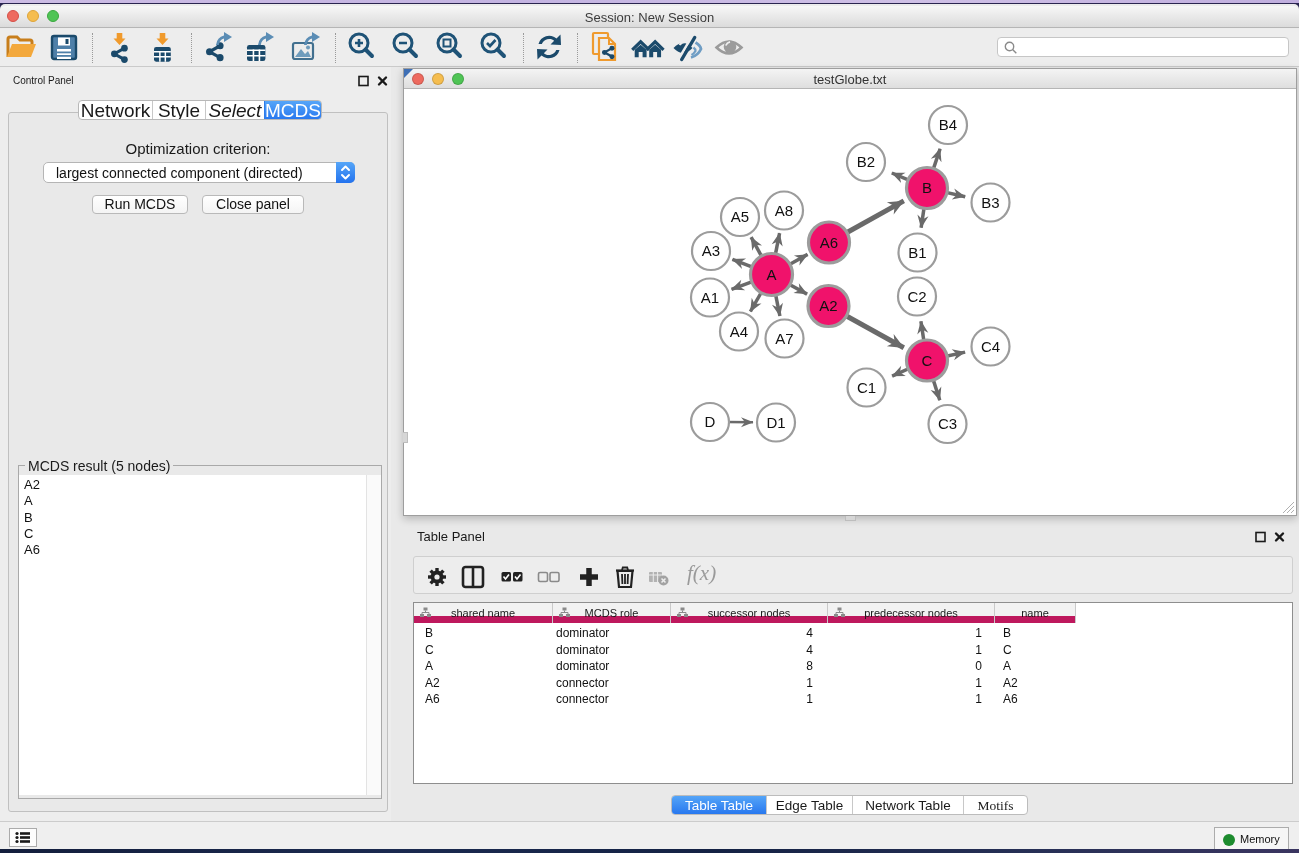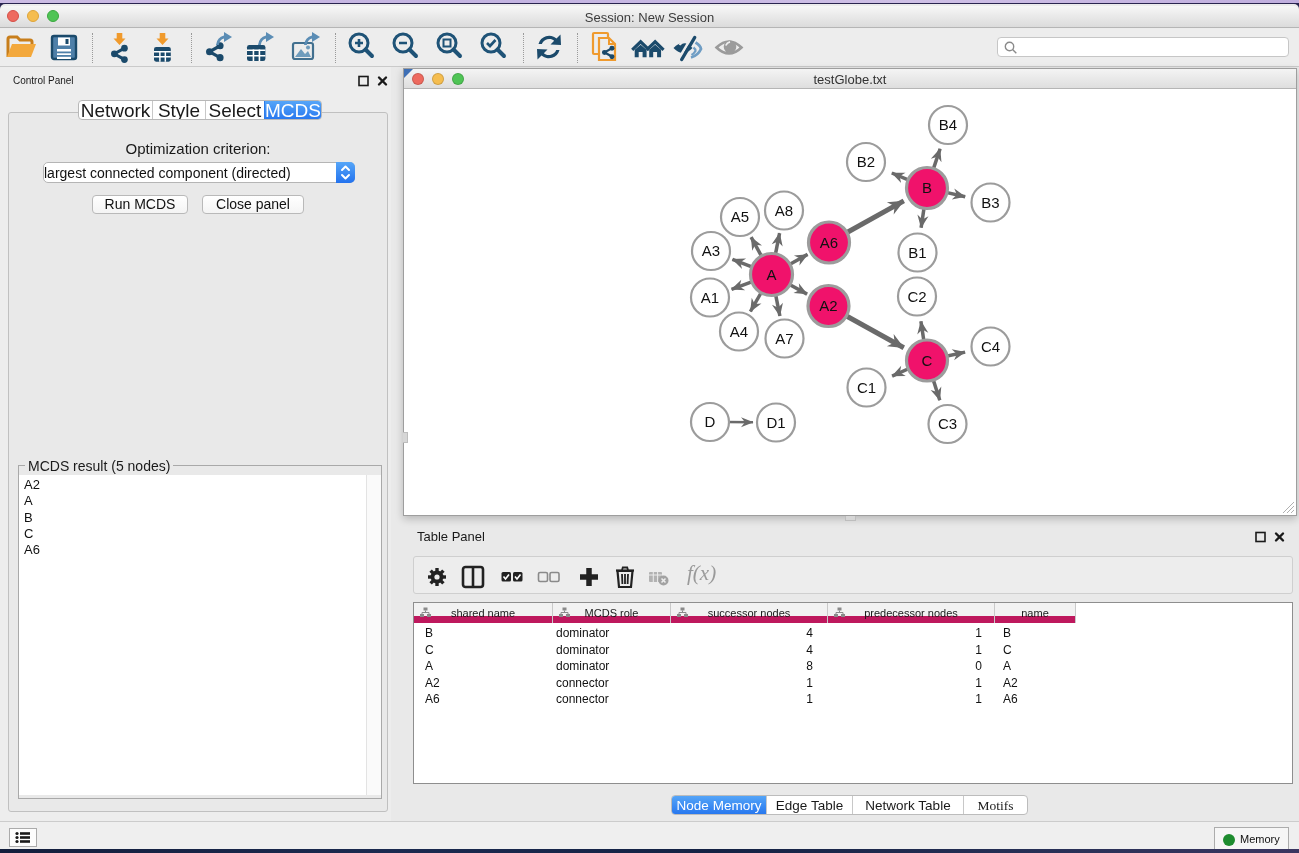--- a/index.html
+++ b/index.html
@@ -25,21 +25,21 @@
 
 
 .cpanel { position:absolute; left:0; top:63px; width:402px; height:754px; background:#EDEDED; }
 .cpanel .hdr { position:absolute; left:13px; top:8px; font-size:10px; color:#1A1A1A; }
 .cpbox { position:absolute; left:8px; top:45px; width:380px; height:700px; border:1px solid #C0C0C0; border-radius:3px; background:#E9E9E9; }
 .tabs { position:absolute; left:78px; top:33px; height:20px; display:flex; border:1px solid #B8B8B8; border-radius:4px; background:#FFF; overflow:hidden; }
 .tabs .tab { font-size:19px; color:#1A1A1A; line-height:19px; text-align:center; border-left:1px solid #C8C8C8; }
 .tabs .tab:first-child { border-left:none; }
 .tabs .tab.sel { background:linear-gradient(#55A5F8,#2878EF); color:#FFF; border-left-color:#2E7CEA; }
 .optlabel { position:absolute; left:0; top:73px; width:396px; text-align:center; font-size:15px; color:#1A1A1A; }
-.combo { position:absolute; left:43px; top:95px; width:312px; height:21px; background:#FFF; border:1px solid #B5B5B5; border-radius:5px; font-size:14px; color:#111; line-height:20px; padding-left:0; }
+.combo { position:absolute; left:43px; top:95px; width:312px; height:21px; background:#FFF; border:1px solid #B5B5B5; border-radius:5px; font-size:14px; color:#111; line-height:20px; padding-left:12px; }
 .combo .step { position:absolute; right:-1px; top:-1px; width:19px; height:21px; border-radius:0 5px 5px 0; background:linear-gradient(#56A6F8,#2372EE); }
 .btn { position:absolute; height:19px; background:linear-gradient(#FFFFFF,#F4F4F4); border:1px solid #B9B9B9; border-radius:4px; font-size:14px; color:#111; text-align:center; line-height:17px; }
 .fieldset { position:absolute; left:18px; top:398px; width:364px; height:334px; border:1px solid #A9A9A9; }
 .fieldset .legend { position:absolute; left:6px; top:-8px; background:#E9E9E9; padding:0 3px; font-size:14px; color:#1A1A1A; }
 .fieldset .list { position:absolute; left:0px; top:9px; width:362px; height:320px; background:#FFF; font-size:13px; color:#111; }
 .fieldset .sbar { position:absolute; right:0; top:9px; width:15px; height:320px; background:#FAFAFA; border-left:1px solid #E3E3E3; }
 .statusbtn { position:absolute; left:9px; top:6px; width:28px; height:19px; background:#FDFDFD; border:1px solid #ABABAB; }
 
 
 .rightbg { position:absolute; left:391px; top:63px; width:908px; height:754px; background:#E9E9E9; }
@@ -226,21 +226,21 @@
 <rect x="1" y="1.5" width="9" height="9" fill="none" stroke="#1A1A1A" stroke-width="1.6"></rect>
 <g stroke="#1A1A1A" stroke-width="2.4" stroke-linecap="round">
           <line x1="21" y1="2.5" x2="28" y2="9.5"></line>
           <line x1="28" y1="2.5" x2="21" y2="9.5"></line>
         </g>
       </svg>
     <div class="cpbox"></div>
     <div class="tabs">
       <div class="tab" style="width:73px;">Network</div>
       <div class="tab" style="width:53px;">Style</div>
-      <div class="tab" style="width:59px;">Select</div>
+      <div class="tab" style="width:59px;font-style:italic;">Select</div>
       <div class="tab sel" style="width:57px;">MCDS</div>
     </div>
     <div class="optlabel">Optimization criterion:</div>
     <div class="combo">largest connected component (directed)<div class="step">
       <svg width="19" height="21" viewBox="0 0 19 21">
             <g stroke="#FFF" stroke-width="2" fill="none" stroke-linecap="round" stroke-linejoin="round">
               <path d="M6,8 L9.5,4.5 L13,8"></path>
               <path d="M6,13 L9.5,16.5 L13,13"></path>
             </g>
           </svg>
@@ -488,21 +488,21 @@
         <div class="cell" style="left:300px; top:71.7px; width:99px; text-align:right;">1</div>
         <div class="cell" style="left:470px; top:71.7px; width:98px; text-align:right;">1</div>
         <div class="cell" style="left:589px; top:71.7px;">A2</div>
         <div class="cell" style="left:11px; top:88.2px;">A6</div>
         <div class="cell" style="left:142px; top:88.2px;">connector</div>
         <div class="cell" style="left:300px; top:88.2px; width:99px; text-align:right;">1</div>
         <div class="cell" style="left:470px; top:88.2px; width:98px; text-align:right;">1</div>
         <div class="cell" style="left:589px; top:88.2px;">A6</div>
       </div>
     <div class="btabs">
-      <div class="tab sel" style="width:94px;">Node Memory</div>
+      <div class="tab sel" style="width:94px;">Table Table</div>
       <div class="tab" style="width:86px;">Edge Table</div>
       <div class="tab" style="width:111px;">Network Table</div>
       <div class="tab" style="width:64px;font-family:Liberation Serif, serif;">Motifs</div>
     </div>
   </div>
 
   <div class="statusbar">
     <div class="statusbtn">
       <svg width="26" height="17" viewBox="0 0 26 17">
         <g fill="#1A1A1A">

